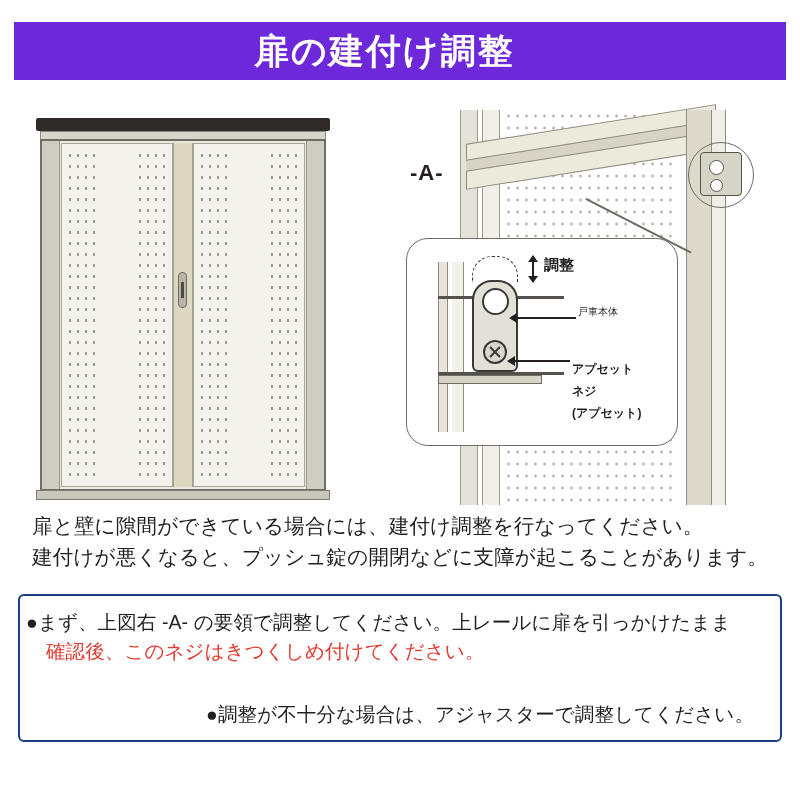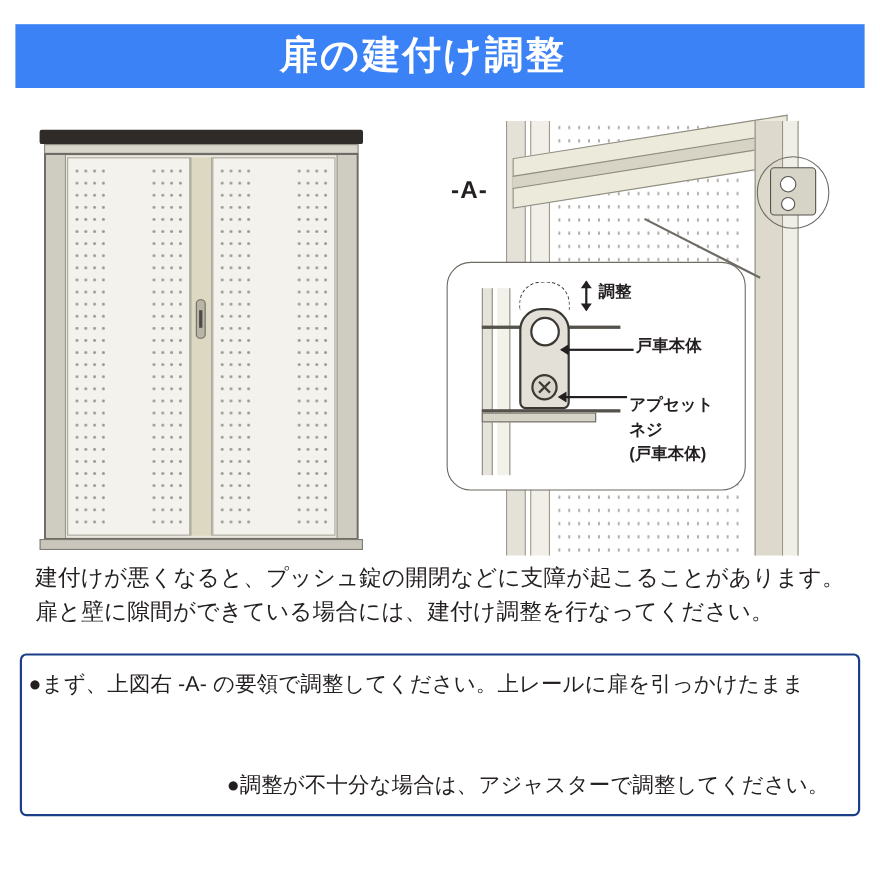--- a/index.html
+++ b/index.html
@@ -16,21 +16,21 @@
     overflow: hidden;
   }
 
   
   .header {
     position: absolute;
     left: 14px;
     top: 22px;
     width: 772px;
     height: 58px;
-    background: #3b82f6;
+    background: #6d28d9;
     box-sizing: border-box;
   }
   .header-title {
     position: absolute;
     left: 240px;
     top: 10px;
     font-size: 35px;
     font-weight: bold;
     color: #ffffff;
     letter-spacing: 2px;
@@ -448,22 +448,22 @@
     position: absolute;
     left: -7px; top: -4px;
     border-top: 5px solid transparent;
     border-bottom: 5px solid transparent;
     border-right: 8px solid #231f20;
   }
   .det-label-body {
     position: absolute;
     left: 578px;
     top: 305px;
-    font-size: 15px;
-    font-weight: bold;
+    font-size: 10px;
+    font-weight: normal;
     white-space: nowrap;
   }
   .det-leader-2 {
     position: absolute;
     left: 514px;
     top: 360px;
     width: 56px;
     height: 2px;
     background: #231f20;
   }
@@ -472,21 +472,21 @@
     position: absolute;
     left: -7px; top: -4px;
     border-top: 5px solid transparent;
     border-bottom: 5px solid transparent;
     border-right: 8px solid #231f20;
   }
   .det-label-screw {
     position: absolute;
     left: 572px;
     top: 358px;
-    font-size: 15px;
+    font-size: 12px;
     font-weight: bold;
     line-height: 22px;
     white-space: nowrap;
   }
 
   
   .para {
     position: absolute;
     left: 32px;
     top: 510px;
@@ -567,25 +567,26 @@
 <div class="det-wheel"></div>
 <div class="det-screw"></div>
 <div class="det-arrow-v"></div>
 <div class="det-label-adjust">調整</div>
 <div class="det-leader-1"></div>
 <div class="det-label-body">戸車本体</div>
 <div class="det-leader-2"></div>
 <div class="det-label-screw">
   <span>アプセット</span><br>
   <span>ネジ</span><br>
-  <span>(戸車本体)</span>
+  <span>(アプセット)</span>
 </div>
 
 <div class="para">
+  <div>扉と壁に隙間ができている場合には、建付け調整を行なってください。</div>
   <div>建付けが悪くなると、プッシュ錠の開閉などに支障が起こることがあります。</div>
-  <div>扉と壁に隙間ができている場合には、建付け調整を行なってください。</div>
 </div>
 
 <div class="notebox"></div>
 <div class="note-item note-1">
   <div>●まず、上図右 -A- の要領で調整してください。上レールに扉を引っかけたまま</div>
+  <div class="note-indent note-hl">確認後、このネジはきつくしめ付けてください。</div>
 </div>
 <div class="note-item note-2">●調整が不十分な場合は、アジャスターで調整してください。</div>
 
 </body></html>

